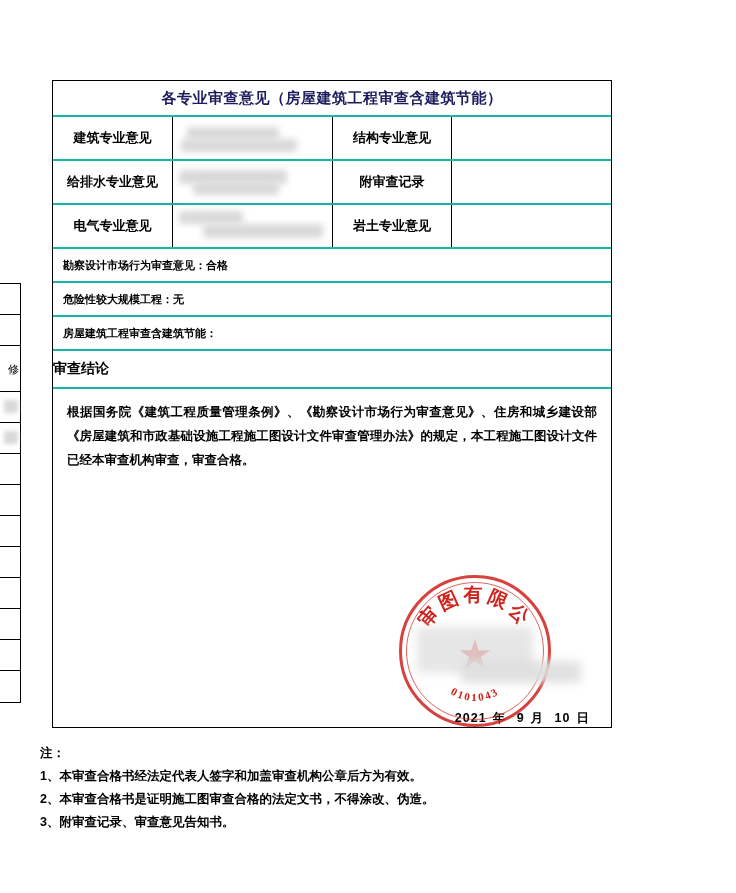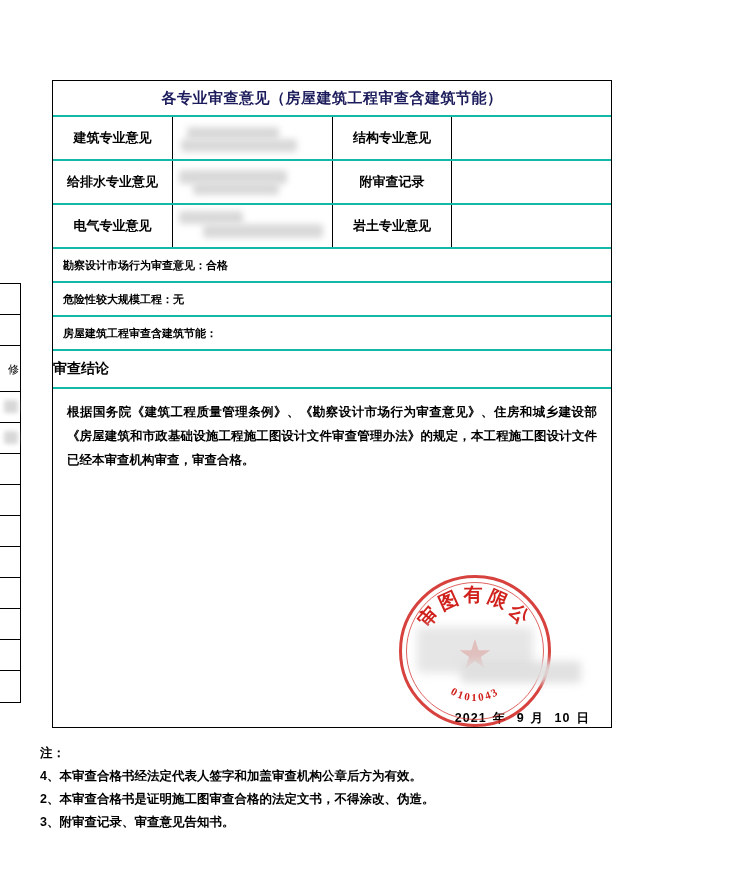--- a/index.html
+++ b/index.html
@@ -344,16 +344,16 @@
       </svg>
       <div class="star"></div>
       <div class="seal-blur"></div>
       <div class="seal-blur2"></div>
     </div>
   </div>
 </div>
 
 <div class="notes">
   <div class="n0">注：</div>
-  <div>4、本审查合格书经法定代表人签字和加盖审查机构公章后方为有效。</div>
+  <div>1、本审查合格书经法定代表人签字和加盖审查机构公章后方为有效。</div>
   <div>2、本审查合格书是证明施工图审查合格的法定文书，不得涂改、伪造。</div>
   <div>3、附审查记录、审查意见告知书。</div>
 </div>
 
 </body></html>

